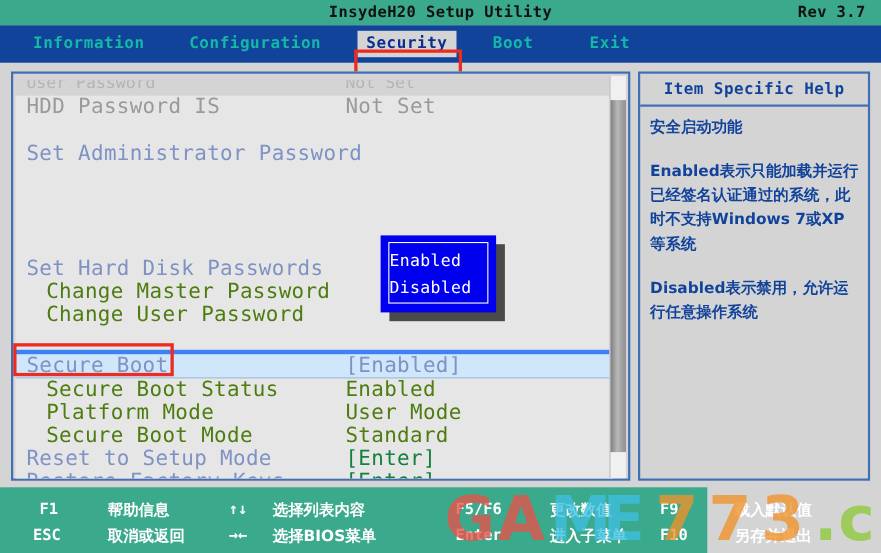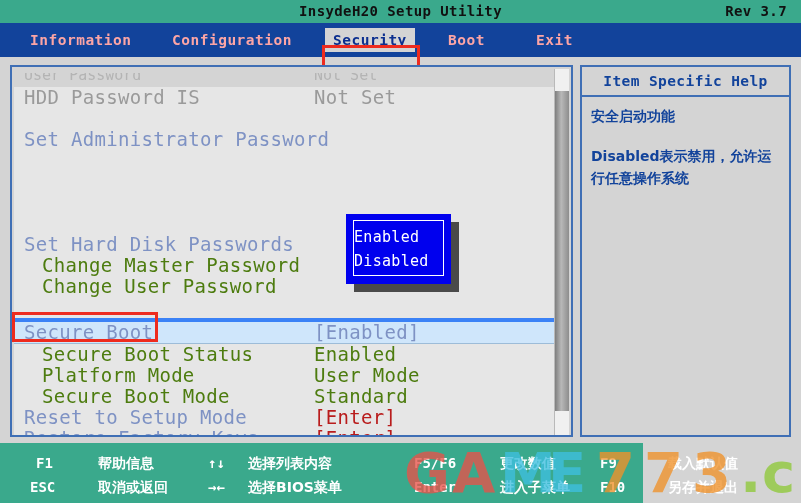--- a/index.html
+++ b/index.html
@@ -43,21 +43,21 @@
     position: absolute;
     left: 0; top: 23px;
     width: 801px; height: 34px;
     background: #12439b;
   }
   .menu-item {
     position: absolute;
     top: 5px;
     height: 24px;
     line-height: 24px;
-    color: #fca5a5;
+    color: #14b8a6;
     font-size: 14.5px;
     font-weight: bold;
     padding: 0 8px;
     letter-spacing: 0.5px;
     white-space: nowrap;
   }
   .menu-item.active {
     background: #d4d4d4;
     color: #0c2f8f;
   }
@@ -98,21 +98,21 @@
   }
   .row .val {
     position: absolute;
     left: 300px;
   }
   .row.indent .lbl { left: 28px; }
 
   .t-dim   { color: #9a9a9a; }
   .t-blue  { color: #7e92c4; }
   .t-gray  { color: #4d7c0f; }
-  .t-link  { color: #b91c1c; text-align: center; }
+  .t-link  { color: #15803d; text-align: center; }
 
   .row.selected {
     background: #cfe6fb;
     border-top: 4px solid #3b82f6;
     border-bottom: 1px solid #9dbcd8;
     height: 21px;
     line-height: 20px;
   }
   .row.selected .lbl,
   .row.selected .val { color: #7e92c4; }
@@ -349,20 +349,21 @@
   <div class="popup">
     <div class="popup-inner"></div>
     <div class="popup-opt" style="top:14px;">Enabled</div>
     <div class="popup-opt" style="top:38px;">Disabled</div>
   </div>
 
   <div class="help-panel">
     <div class="help-title">Item Specific Help</div>
     <div class="help-body">
       <p class="help-para">安全启动功能</p>
+      <p class="help-para">Enabled表示只能加载并运行已经签名认证通过的系统，此时不支持Windows 7或XP等系统</p>
       <p class="help-para">Disabled表示禁用，允许运行任意操作系统</p>
     </div>
   </div>
 
   <div class="footer">
     <div class="fk key" style="left:36px;  top:12px;">F1</div>
     <div class="fk" style="left:98px;  top:12px;">帮助信息</div>
     <div class="fk key" style="left:30px;  top:36px;">ESC</div>
     <div class="fk" style="left:98px;  top:36px;">取消或返回</div>
 

